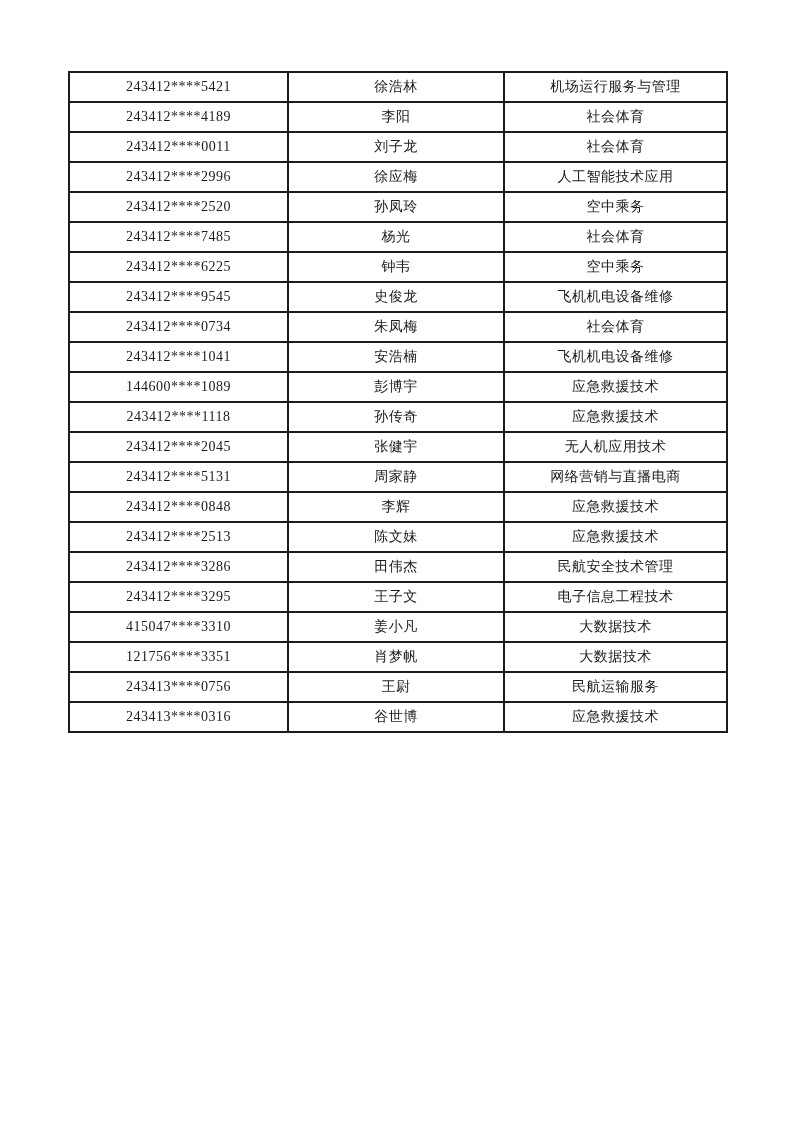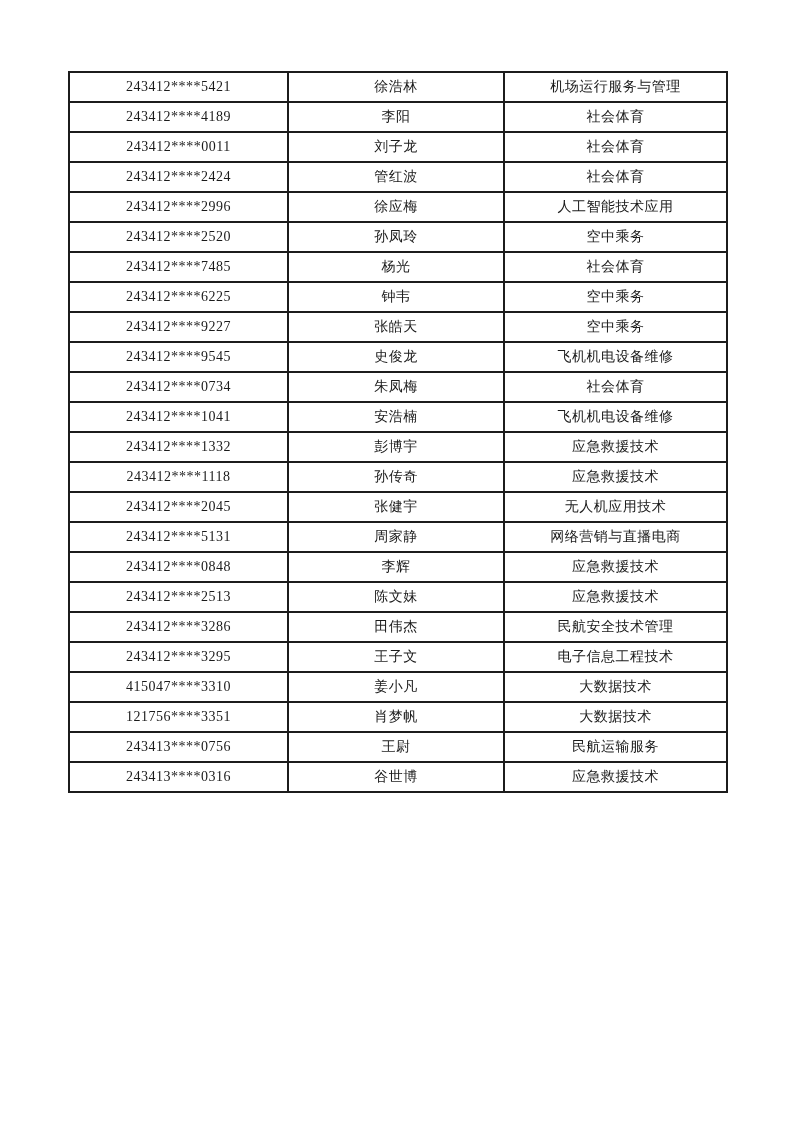--- a/index.html
+++ b/index.html
@@ -59,66 +59,56 @@
           <td>243412****4189</td>
           <td>李阳</td>
           <td>社会体育</td>
         </tr>
         <tr>
           <td>243412****0011</td>
           <td>刘子龙</td>
           <td>社会体育</td>
         </tr>
         <tr>
-          <td>243412****2424</td>
-          <td>管红波</td>
-          <td>社会体育</td>
-        </tr>
-        <tr>
           <td>243412****2996</td>
           <td>徐应梅</td>
           <td>人工智能技术应用</td>
         </tr>
         <tr>
           <td>243412****2520</td>
           <td>孙凤玲</td>
           <td>空中乘务</td>
         </tr>
         <tr>
           <td>243412****7485</td>
           <td>杨光</td>
           <td>社会体育</td>
         </tr>
         <tr>
           <td>243412****6225</td>
           <td>钟韦</td>
           <td>空中乘务</td>
         </tr>
         <tr>
-          <td>243412****9227</td>
-          <td>张皓天</td>
-          <td>空中乘务</td>
-        </tr>
-        <tr>
           <td>243412****9545</td>
           <td>史俊龙</td>
           <td>飞机机电设备维修</td>
         </tr>
         <tr>
           <td>243412****0734</td>
           <td>朱凤梅</td>
           <td>社会体育</td>
         </tr>
         <tr>
           <td>243412****1041</td>
           <td>安浩楠</td>
           <td>飞机机电设备维修</td>
         </tr>
         <tr>
-          <td>243412****1332</td>
+          <td>144600****1089</td>
           <td>彭博宇</td>
           <td>应急救援技术</td>
         </tr>
         <tr>
           <td>243412****1118</td>
           <td>孙传奇</td>
           <td>应急救援技术</td>
         </tr>
         <tr>
           <td>243412****2045</td>

